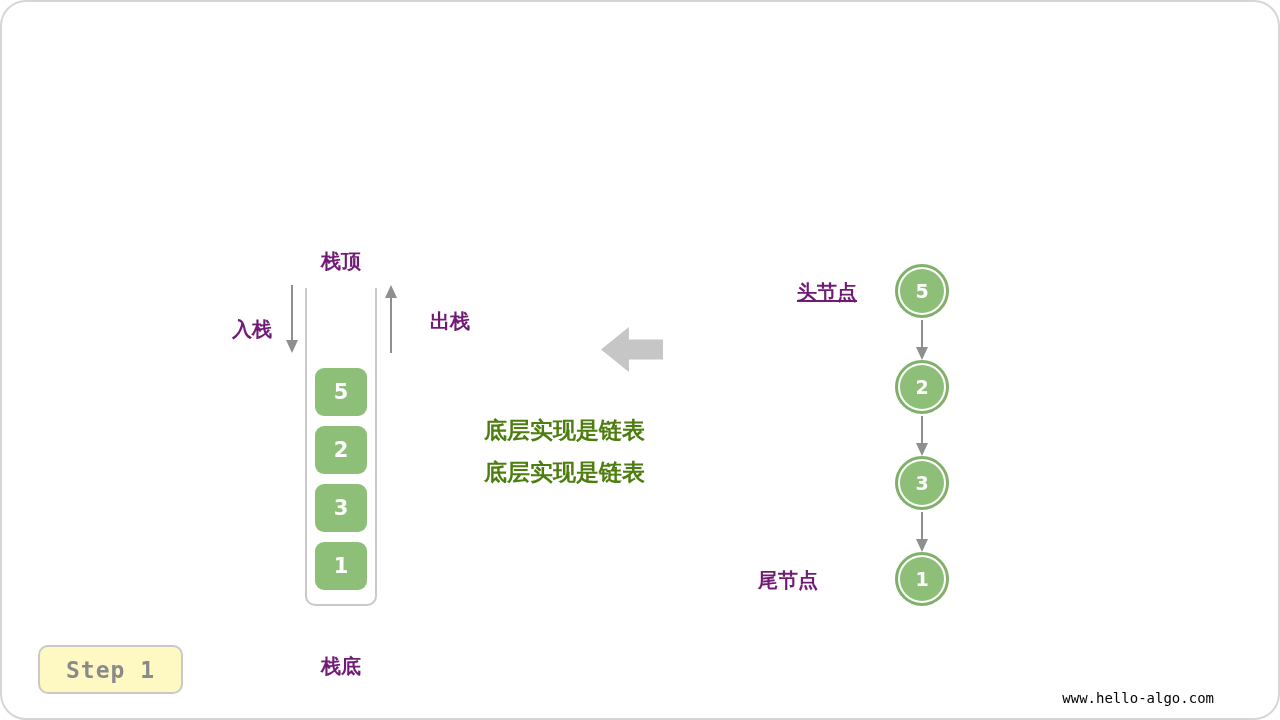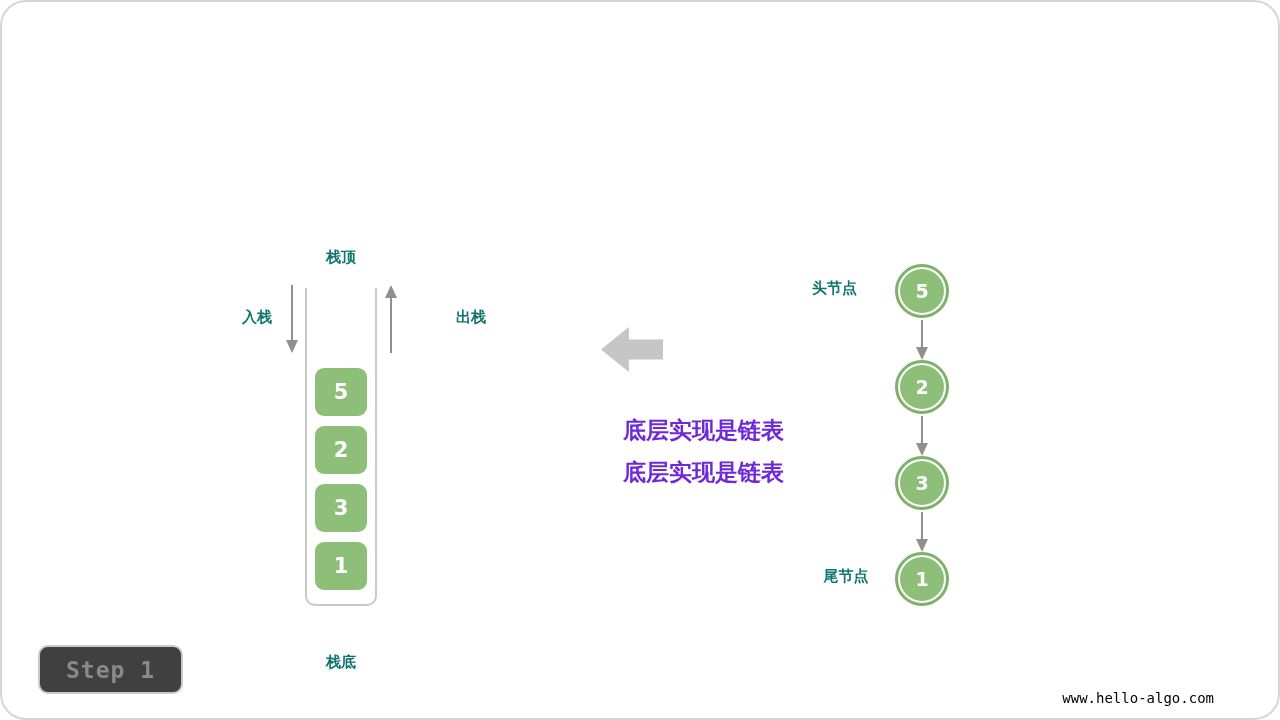--- a/index.html
+++ b/index.html
@@ -38,50 +38,50 @@
     font-weight: bold;
     display: flex; align-items: center; justify-content: center;
   }
   .stack-item.i0 { top: 366px; }
   .stack-item.i1 { top: 424px; }
   .stack-item.i2 { top: 482px; }
   .stack-item.i3 { top: 540px; }
 
   .diagram-label {
     position: absolute;
-    color: #0f766e;
-    font-size: 15px;
+    color: #701a75;
+    font-size: 20px;
     font-weight: bold;
     white-space: nowrap;
   }
   .lbl-stack-top    { left: 299px; top: 246px; width: 80px; text-align: center; }
   .lbl-stack-bottom { left: 299px; top: 616px; width: 80px; text-align: center; margin-top: 35px; }
-  .lbl-push { left: 198px; top: 306px; width: 72px; text-align: right; }
-  .lbl-pop  { left: 412px; top: 306px; width: 72px; text-align: right; }
-  .lbl-head { left: 763px; top: 277px; width: 92px; text-align: right; }
-  .lbl-tail { left: 798px; top: 565px; width: 92px; text-align: center; }
+  .lbl-push { left: 198px; top: 314px; width: 72px; text-align: right; }
+  .lbl-pop  { left: 412px; top: 306px; width: 72px; text-align: center; }
+  .lbl-head { left: 763px; top: 277px; width: 92px; text-align: right; text-decoration: underline; }
+  .lbl-tail { left: 724px; top: 565px; width: 92px; text-align: right; }
 
   .arrow-svg { position: absolute; }
   .push-arrow { left: 283px; top: 283px; }
   .pop-arrow  { left: 382px; top: 283px; }
 
   
   .big-left-arrow {
     position: absolute;
     left: 599px; top: 325px;
     width: 62px; height: 45px;
     background: #c6c6c6;
     clip-path: polygon(0% 50%, 45% 0%, 45% 28%, 100% 28%, 100% 72%, 45% 72%, 45% 100%);
   }
   .caption {
     position: absolute;
     left: 482px; top: 407px;
     width: 300px;
-    text-align: right;
-    color: #6d28d9;
+    text-align: left;
+    color: #4d7c0f;
     font-size: 23px;
     font-weight: bold;
     line-height: 42px;
   }
 
   
   .ll-node {
     position: absolute;
     left: 893px;
     width: 54px; height: 54px;
@@ -108,21 +108,21 @@
   .ll-link.l1 { top: 414px; }
   .ll-link.l2 { top: 510px; }
 
   
   .step-box {
     position: absolute;
     left: 36px; top: 643px;
     width: 145px; height: 49px;
     border: 2px solid #c9c9c9;
     border-radius: 10px;
-    background: #404040;
+    background: #fef9c3;
     display: flex; align-items: center; justify-content: center;
     font-family: "DejaVu Sans Mono", monospace;
     font-size: 23px;
     font-weight: bold;
     color: #8a8a8a;
     letter-spacing: 1px;
   }
   .watermark {
     position: absolute;
     right: 64px; bottom: 12px;

